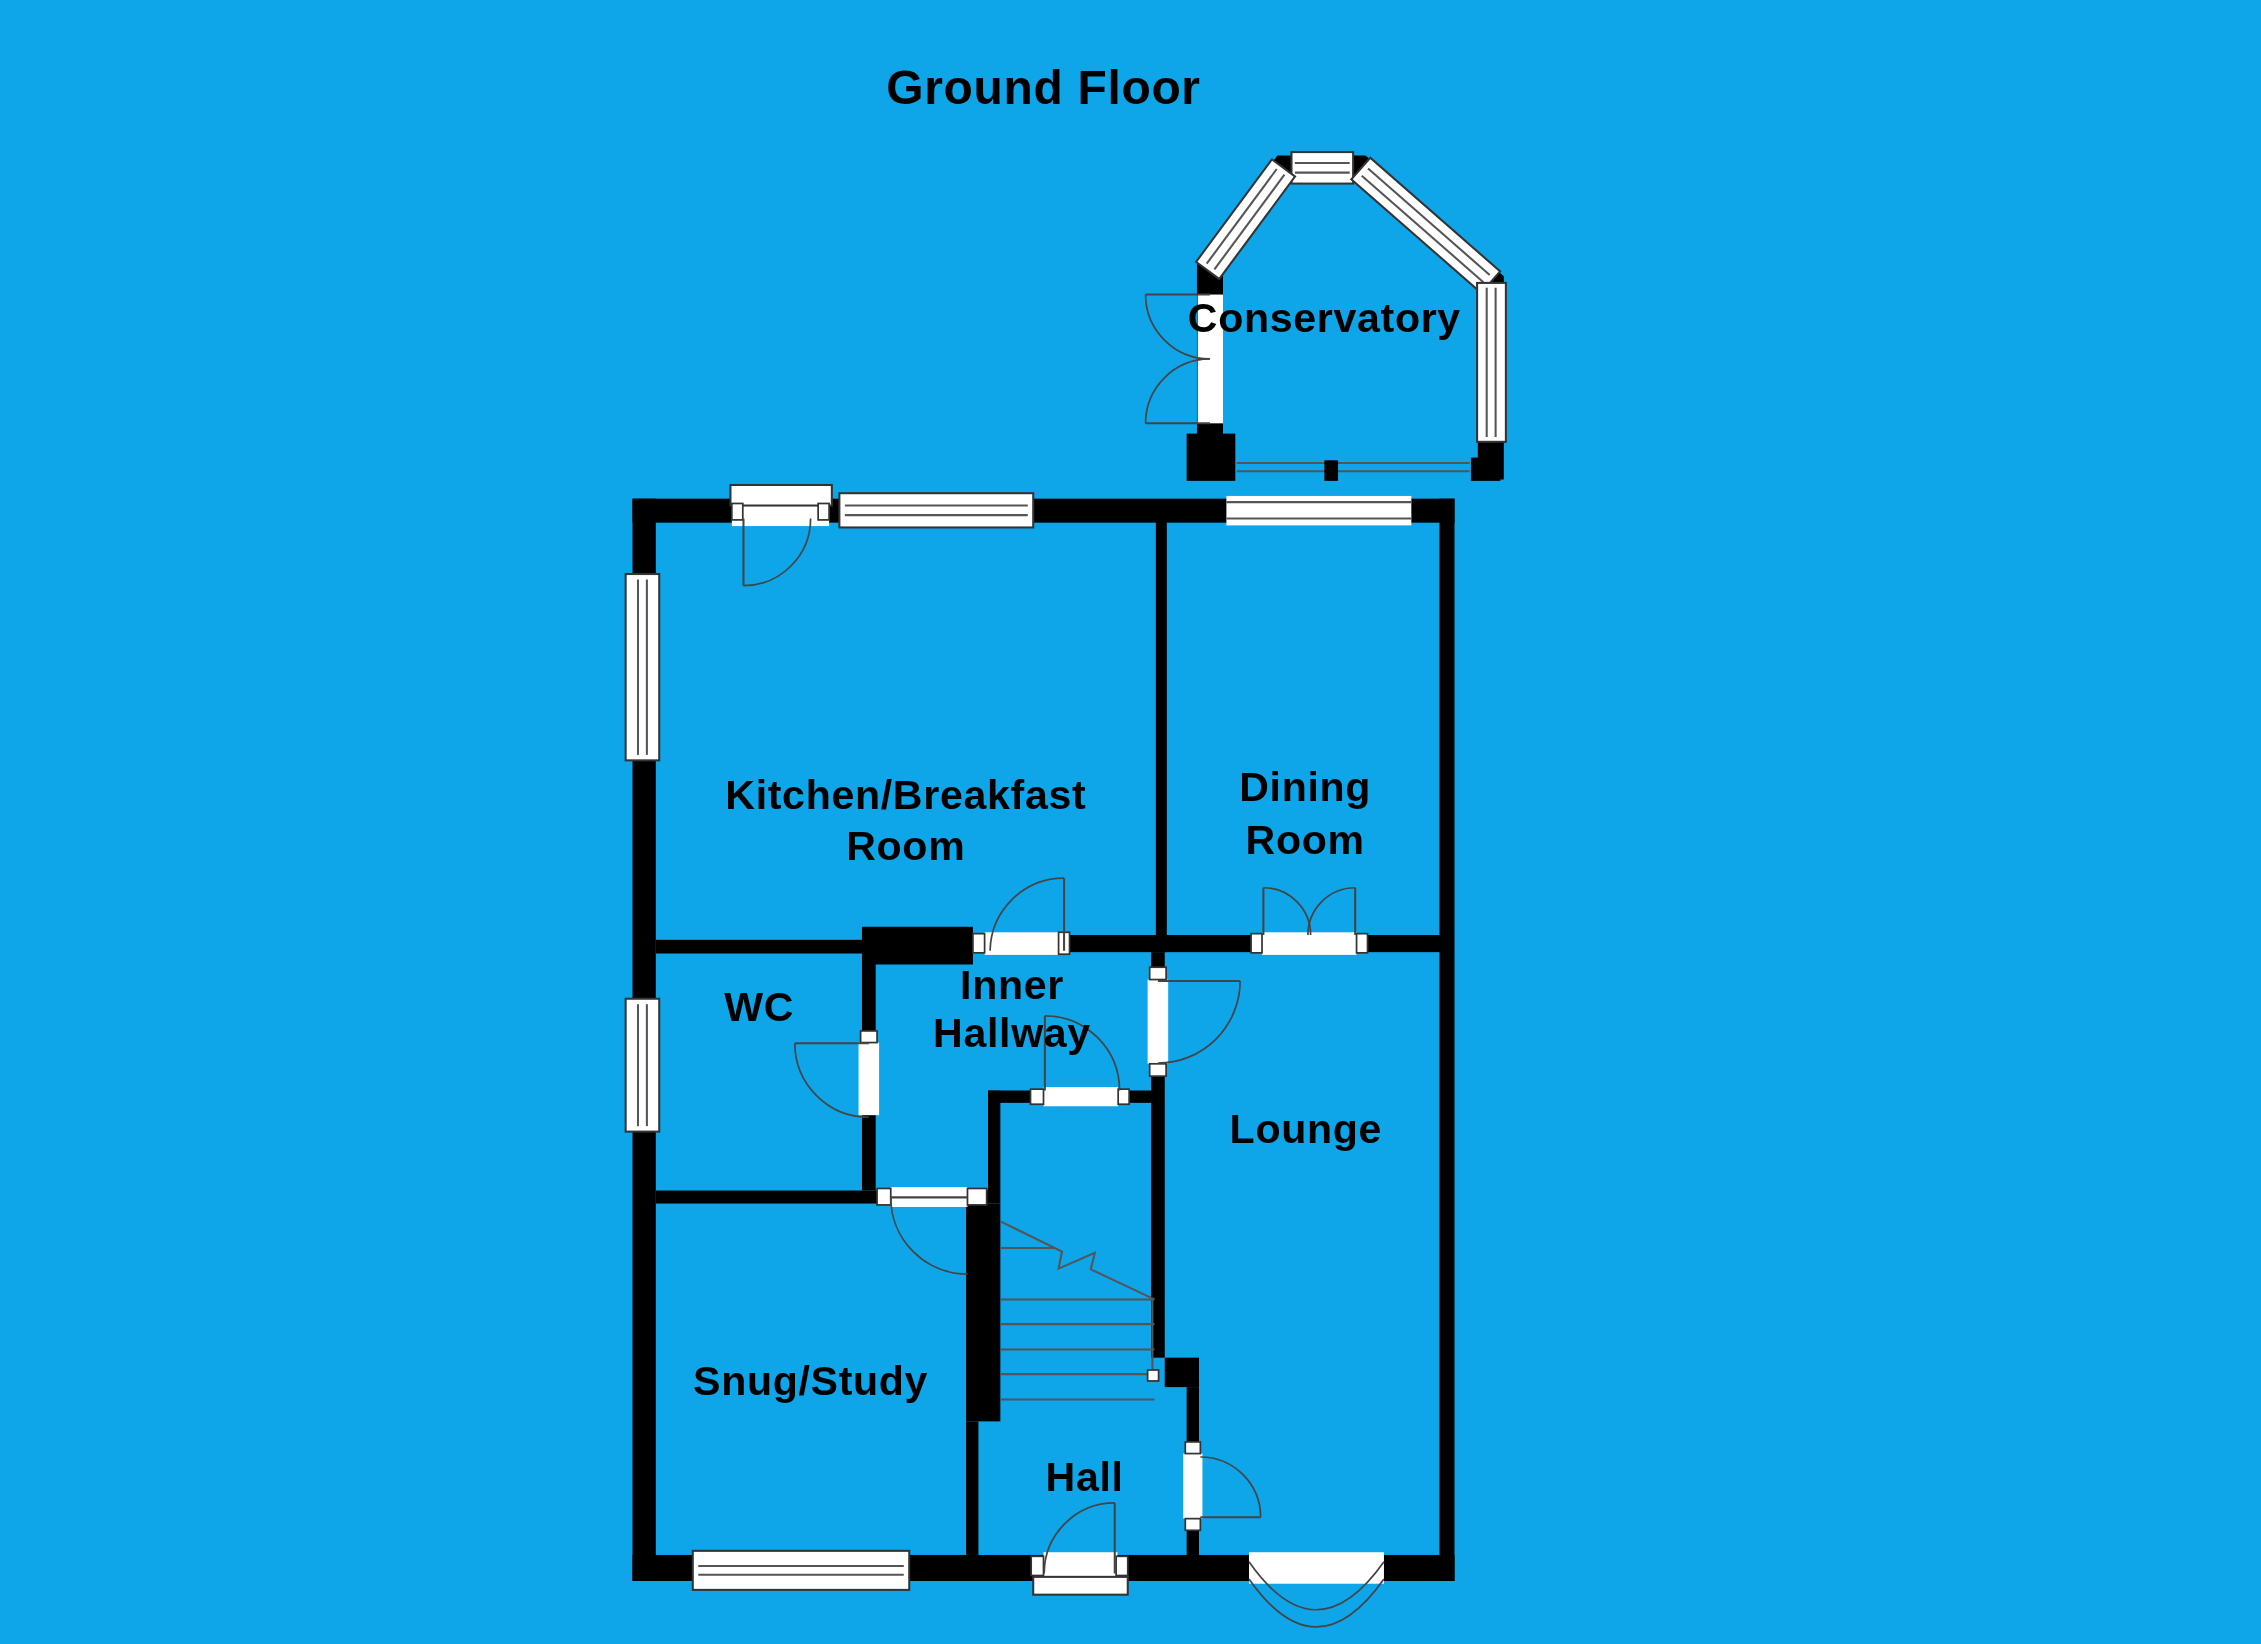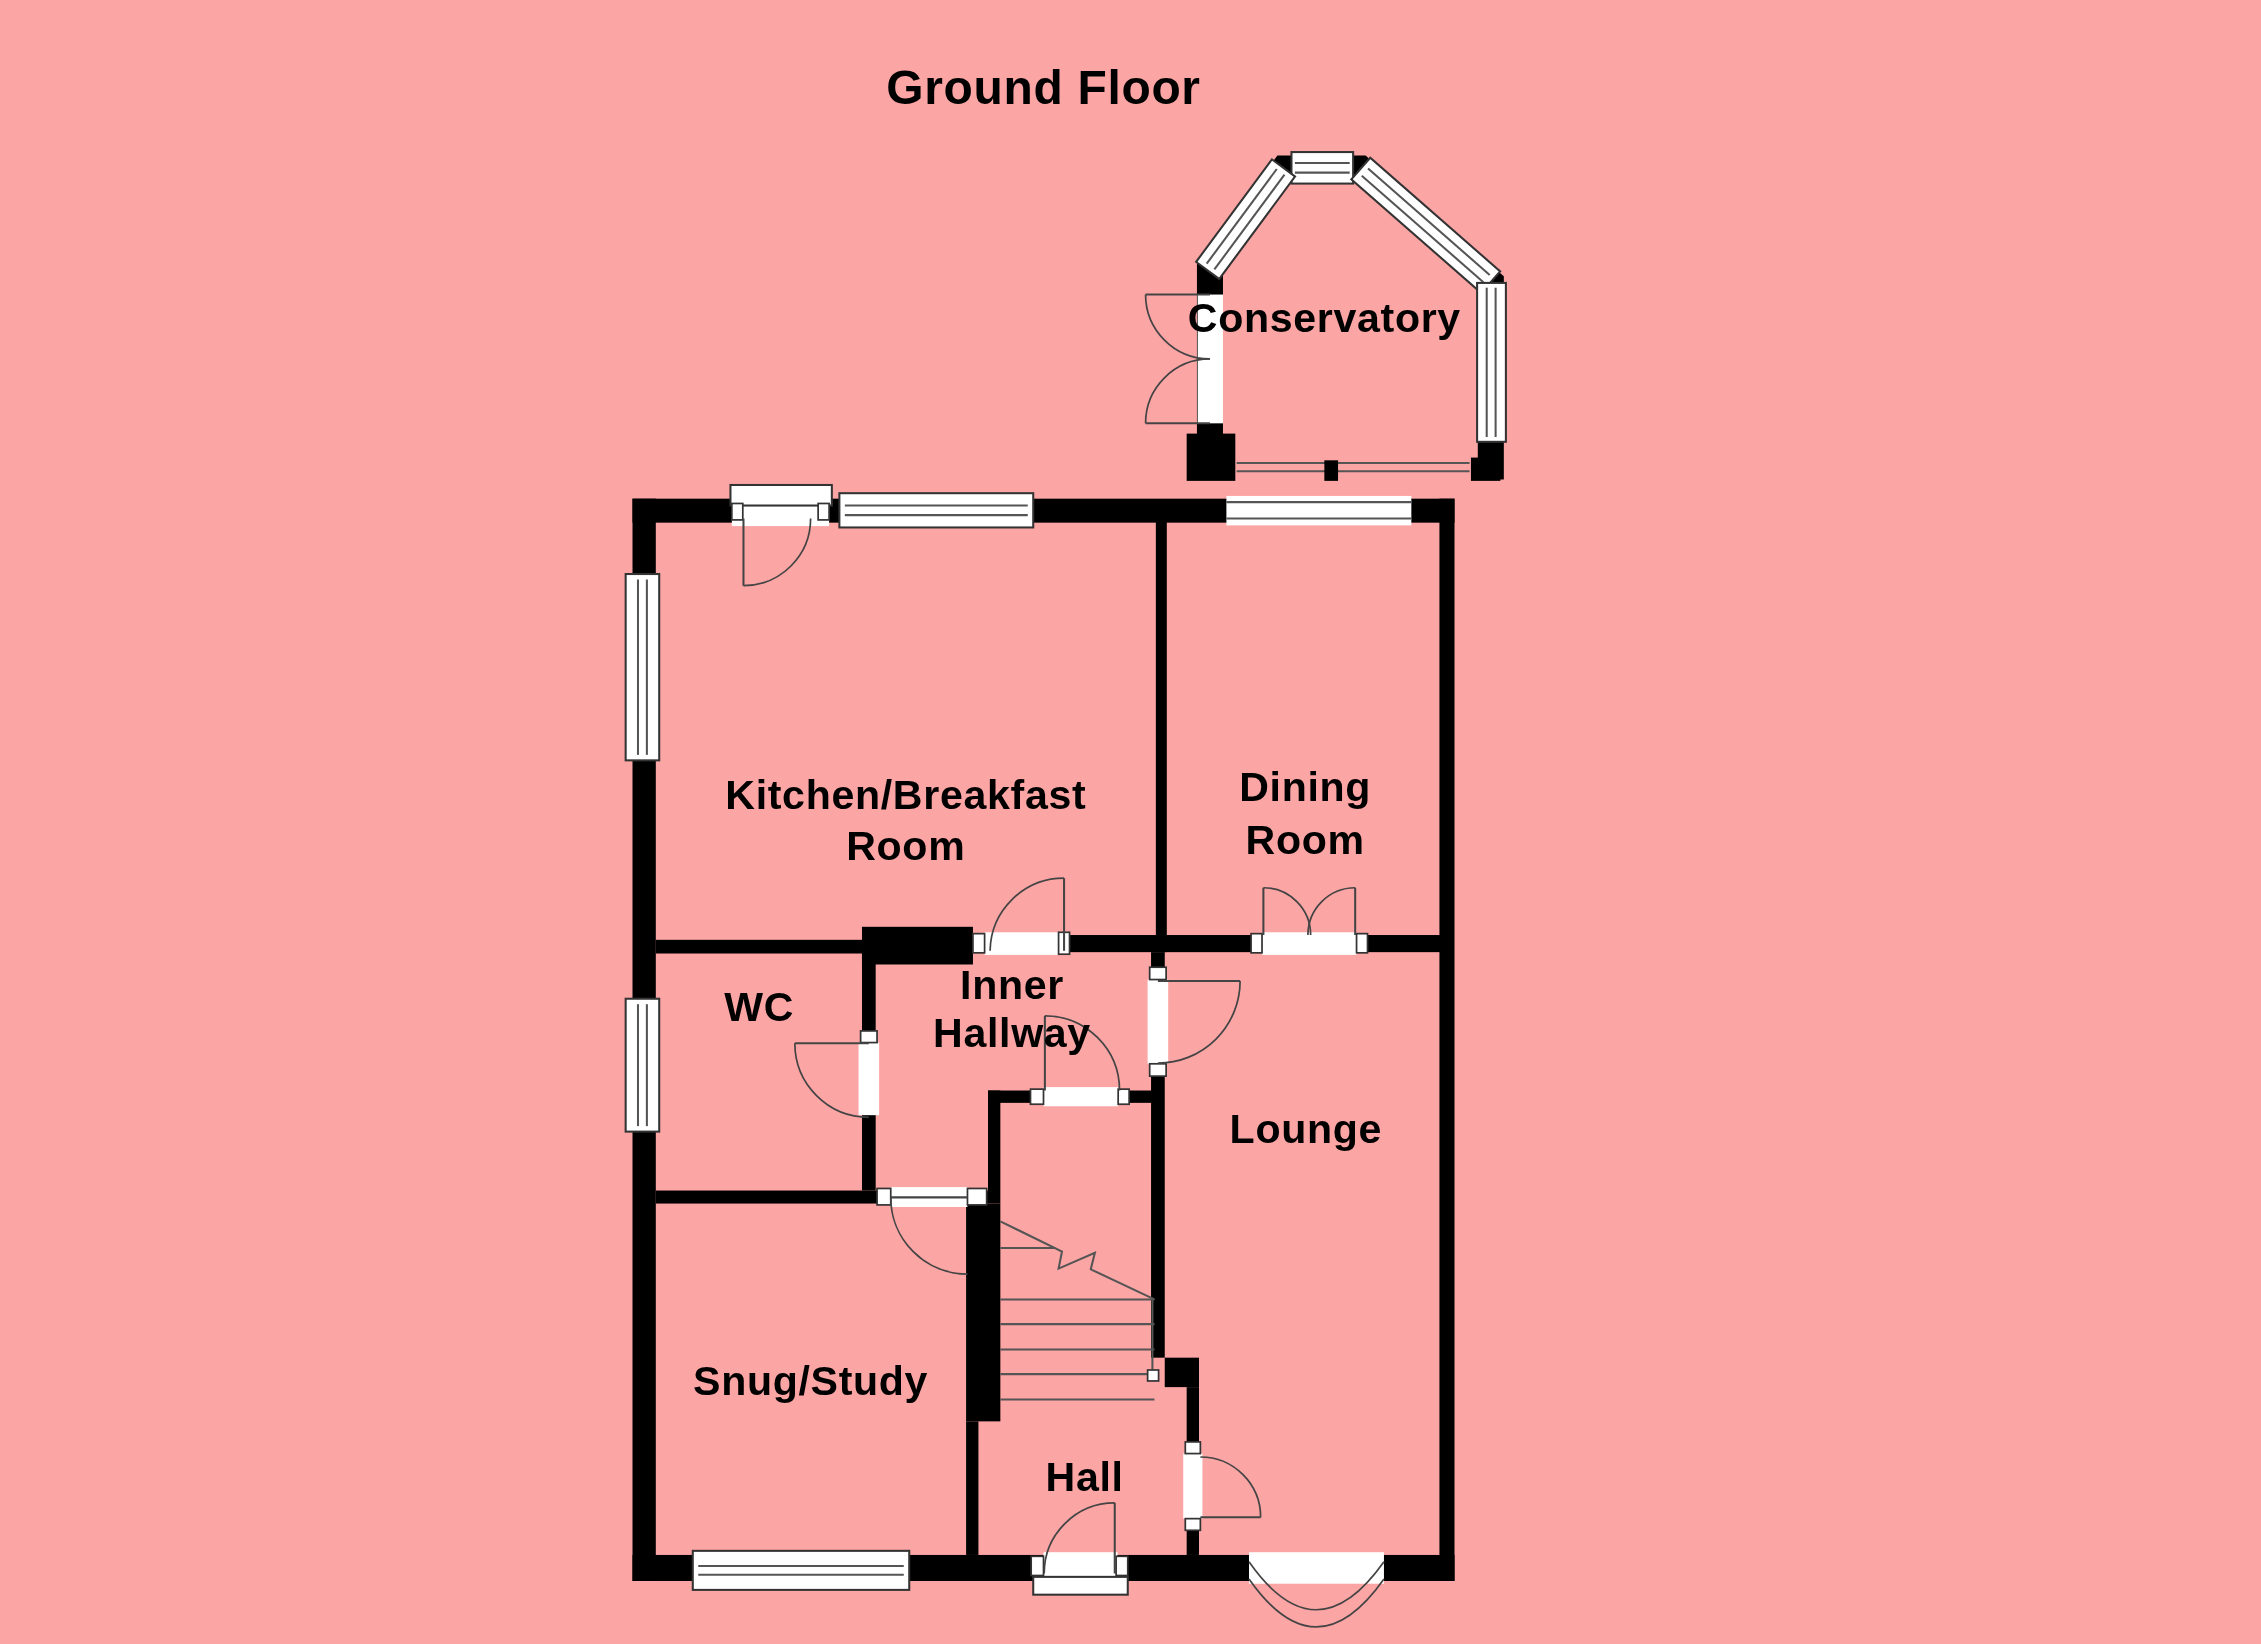--- a/index.html
+++ b/index.html
@@ -1,16 +1,16 @@
 <!DOCTYPE html>
 <html style="font-size:11px"><head>
 <meta charset="utf-8">
 <style>
   html, body { margin: 0; padding: 0; background: #ffffff; }
-  .page { width: 100%; height: 100vh; display: block; background: #fca5a5; }
+  .page { width: 100%; height: 100vh; display: block; background: #0ea5e9; }
   svg { display: block; width: 100%; height: 100%; }
   text {
     font-family: "Liberation Sans", "DejaVu Sans", sans-serif;
     font-weight: bold;
     fill: #000000;
     text-anchor: middle;
   }
   .title { font-size: 70px; letter-spacing: 1px; }
   .room-label { font-size: 60px; letter-spacing: 1px; }
   .wall { fill: #000000; stroke: none; }

